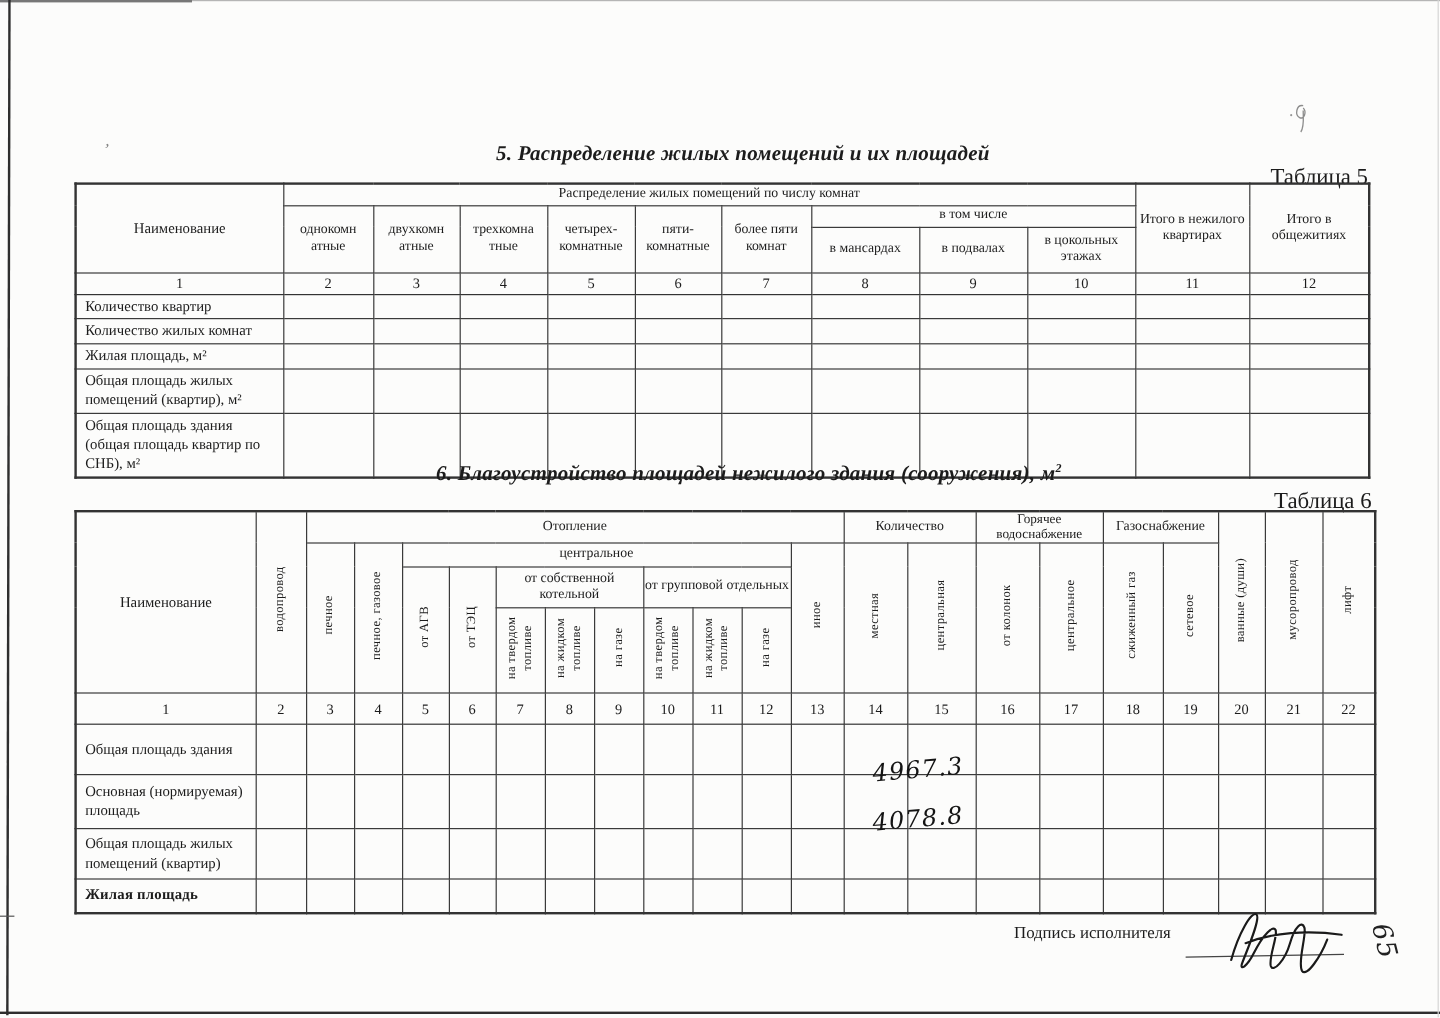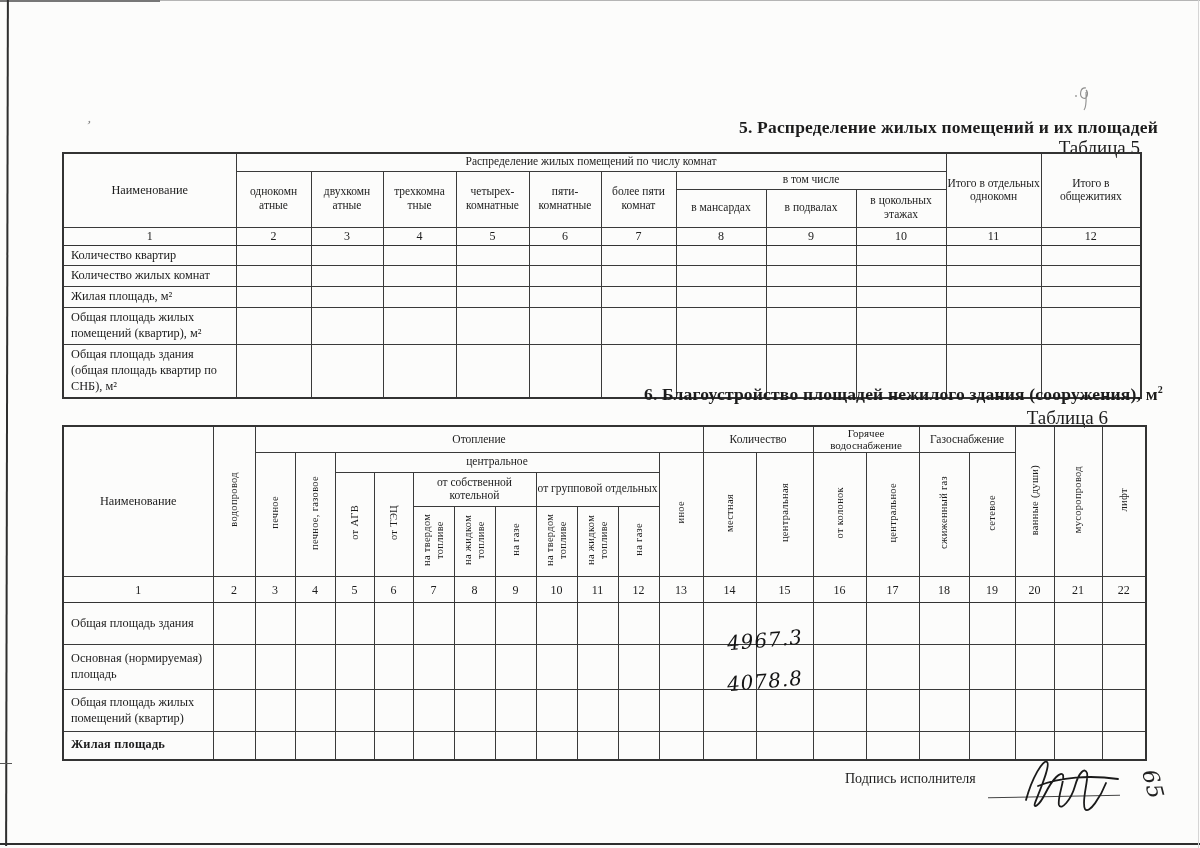--- a/index.html
+++ b/index.html
@@ -2,21 +2,21 @@
 <html><head>
 <meta charset="utf-8">
 <style>
   html,body{margin:0;padding:0;}
   body{
     width:1200px;height:848px;position:relative;overflow:hidden;
     background:#fcfcfb;color:#1c1c1c;
     font-family:"Liberation Serif","DejaVu Serif",serif;
   }
   .abs{position:absolute;}
-  .title{font-weight:bold;font-size:17.5px;text-align:right;letter-spacing:0.2px;}
+  .title{font-weight:bold;font-size:17.5px;text-align:center;letter-spacing:0.2px;font-style:italic;}
   .tabcap{font-size:19px;text-align:right;}
   sup{font-size:10px;}
 
   table{border-collapse:collapse;table-layout:fixed;position:absolute;background:transparent;}
   td{border:1px solid #3a3a3a;padding:0;vertical-align:middle;text-align:center;
      font-size:11.5px;line-height:1.18;color:#1c1c1c;}
   #t5{left:62px;top:152px;width:1078px;}
   #t6{left:62px;top:425px;width:1083px;}
   #t5{border:2px solid #333;}
   #t6{border:2px solid #333;}
@@ -104,21 +104,21 @@
       <col style="width:90px">
     <col style="width:90px">
       <col style="width:90px">
       <col style="width:95px">
       <col style="width:100px">
   </colgroup>
   <thead>
     <tr>
       <td rowspan="3" style="font-size:12.3px">Наименование</td>
       <td colspan="9">Распределение жилых помещений по числу комнат</td>
-      <td rowspan="3">Итого в отдельных однокомн</td>
+      <td rowspan="3">Итого в нежилого квартирах</td>
       <td rowspan="3">Итого в общежитиях</td>
     </tr>
     <tr>
       <td rowspan="2">однокомн атные</td>
       <td rowspan="2">двухкомн атные</td>
       <td rowspan="2">трехкомна тные</td>
       <td rowspan="2">четырех-комнатные</td>
       <td rowspan="2">пяти-комнатные</td>
       <td rowspan="2">более пяти комнат</td>
       <td colspan="3">в том числе</td>
@@ -213,21 +213,21 @@
         <td class="cell"></td>
         <td class="cell"></td>
         <td class="cell"></td>
       </tr>
     </tbody>
 </table>
 
 <div class="abs title" style="left:85px;top:384px;width:1078px">
   <span>6. Благоустройство площадей нежилого здания (сооружения), м</span><sup>2</sup>
 </div>
-<div class="abs tabcap" style="left:988px;top:407px;width:120px">Таблица 6</div>
+<div class="abs tabcap" style="left:1023px;top:407px;width:120px">Таблица 6</div>
 
 <table id="t6">
   <colgroup>
     <col style="width:150px">
       <col style="width:42px">
       <col style="width:40px">
       <col style="width:40px">
     <col style="width:39px">
       <col style="width:39px">
       <col style="width:41px">

